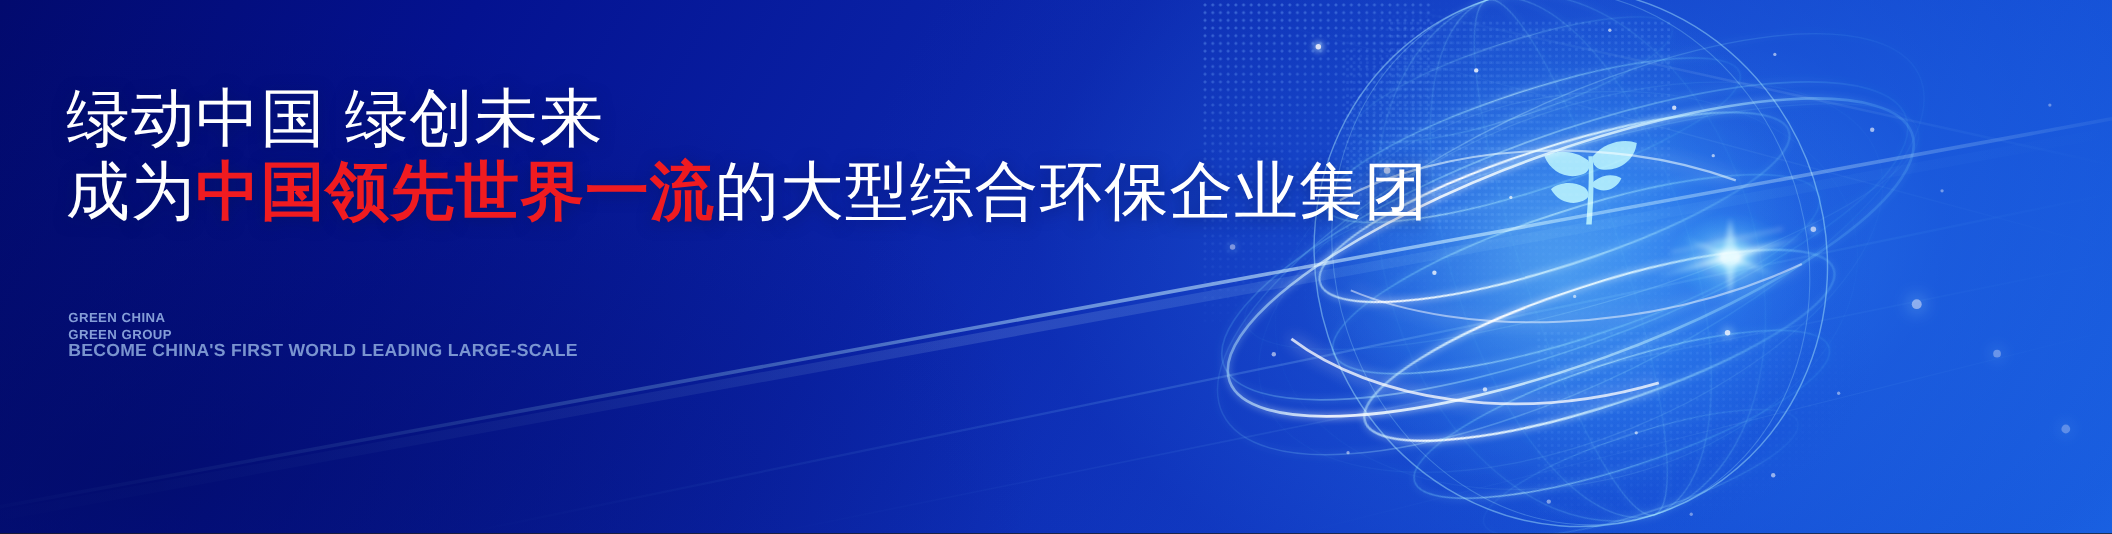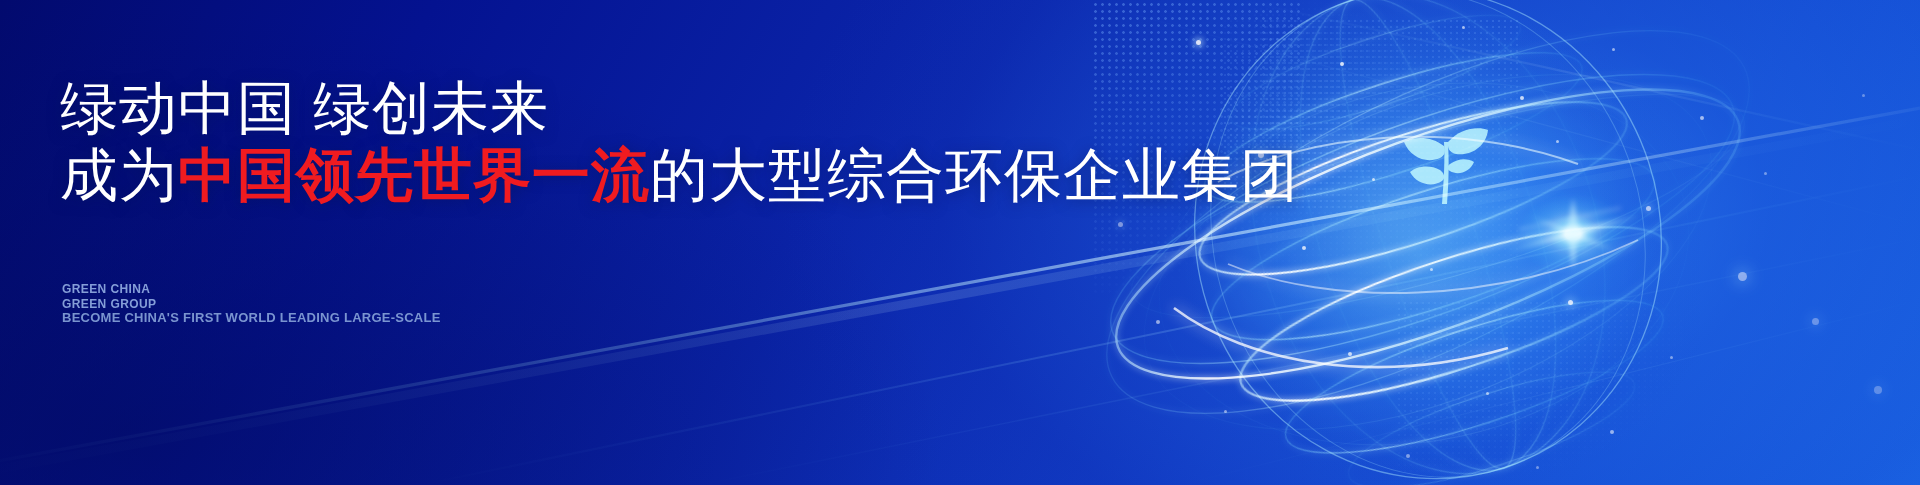--- a/index.html
+++ b/index.html
@@ -158,21 +158,21 @@
     letter-spacing: 0.4px;
     opacity: 0.88;
     margin-top: 26px;
   }
   .tagline span { display: block; }
 
   .subtitle {
     position: absolute;
     left: 2px; top: 310px;
     color: #8facdf;
-    font-size: 13px;
+    font-size: 16px;
     font-weight: 700;
     line-height: 1.25;
     letter-spacing: 0.25px;
     opacity: 0.85;
   }
   .subtitle span { display: block; }
 </style>
 </head>
 <body>
 

